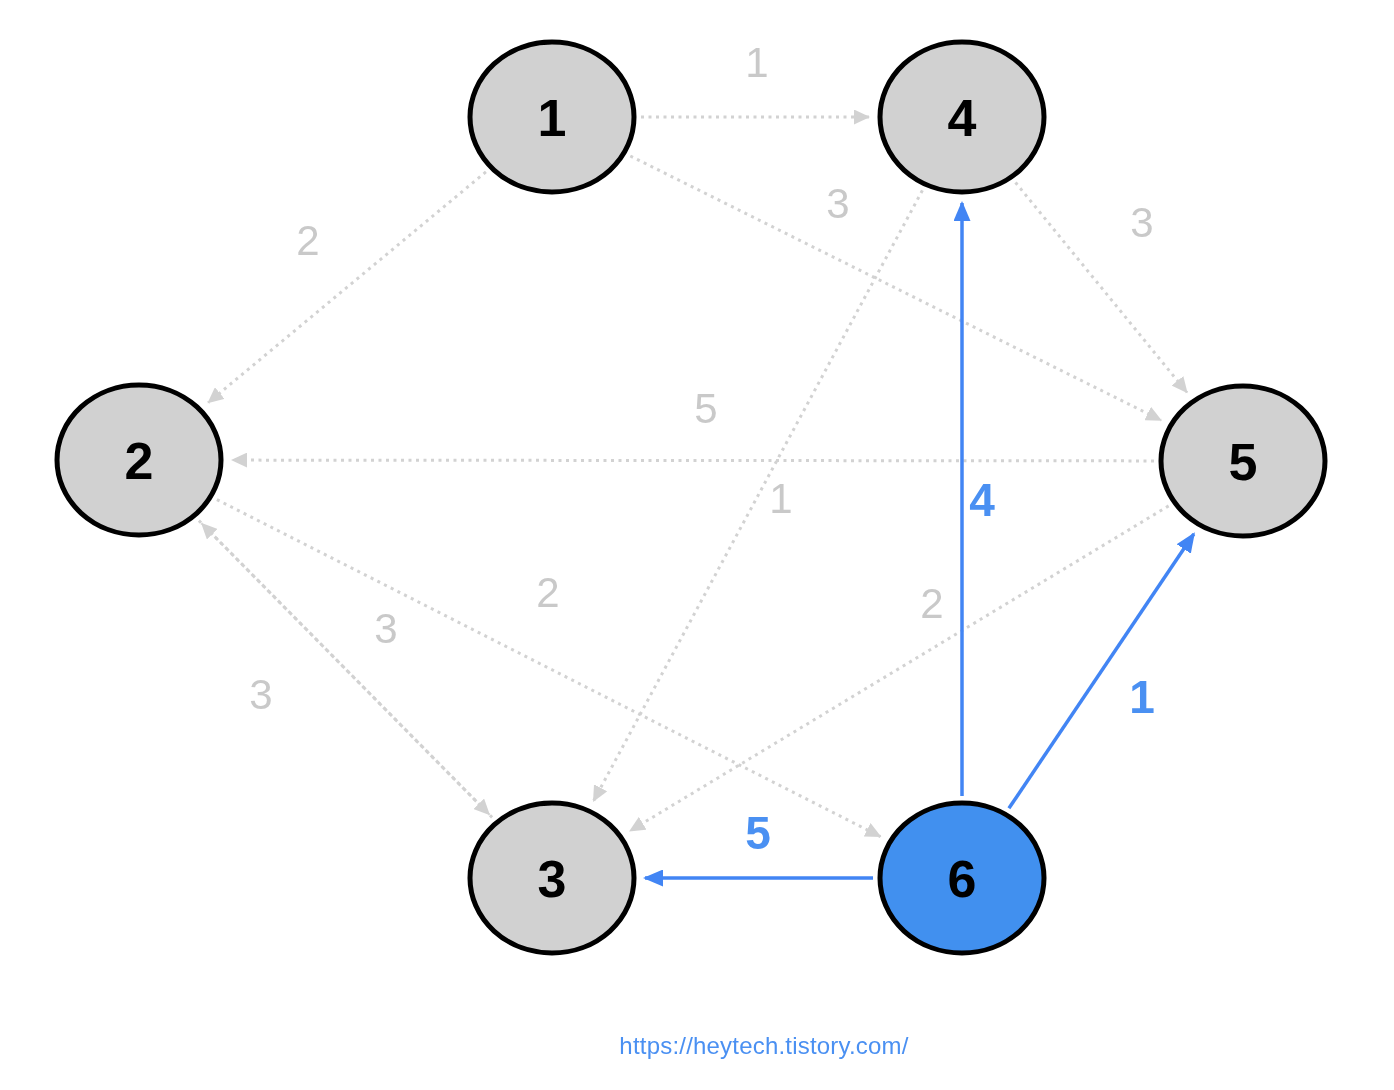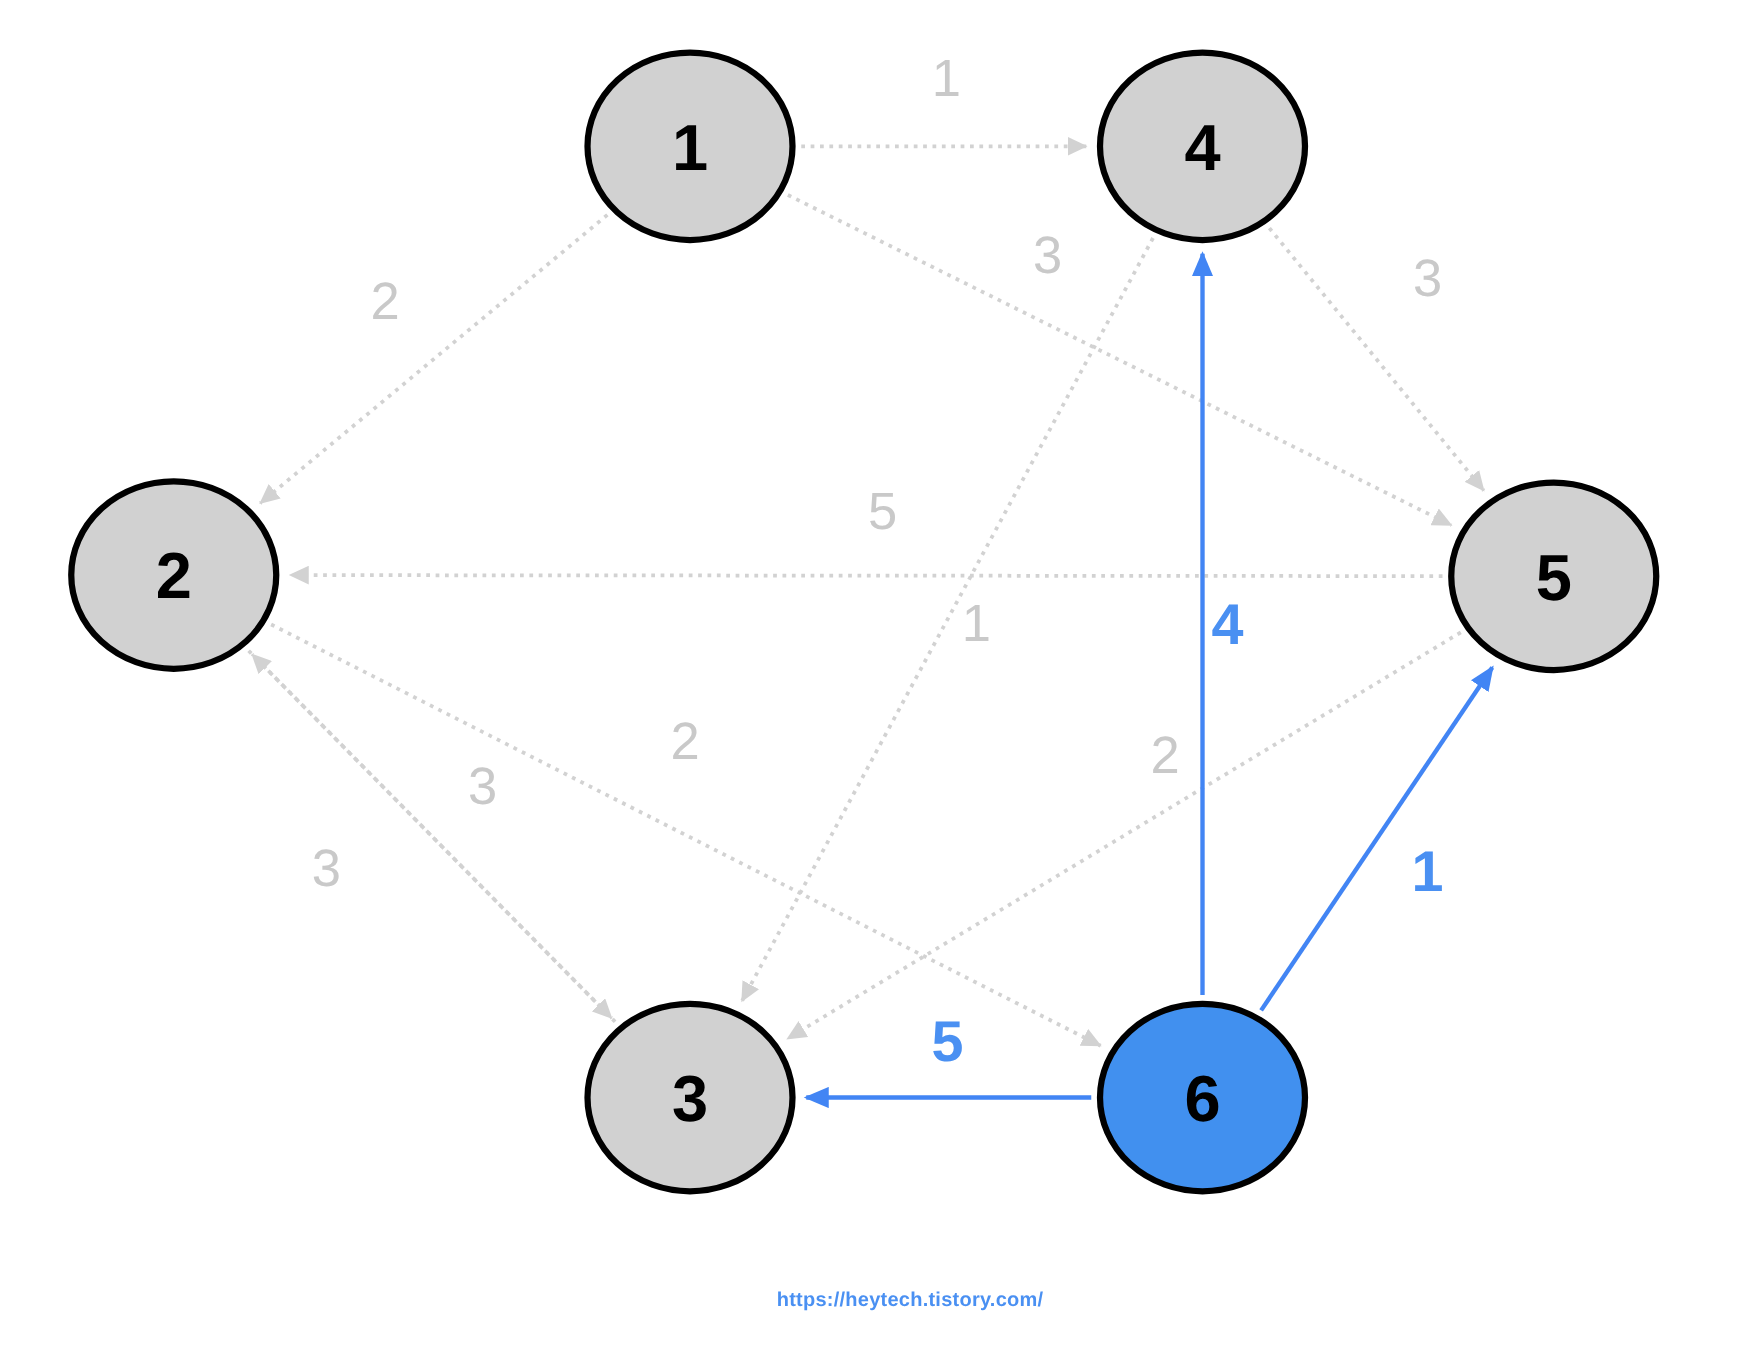--- a/index.html
+++ b/index.html
@@ -28,25 +28,25 @@
     font-size: 42px;
     font-weight: 400;
   }
   .edge-weight-blue {
     font-family: "Liberation Sans", sans-serif;
     font-size: 46px;
     font-weight: 700;
   }
   #footer-url {
     position: absolute;
-    left: 728px;
+    left: 764px;
     top: 1032px;
     transform: translateX(-50%);
-    font-size: 16px;
-    font-weight: 700;
+    font-size: 24px;
+    font-weight: 400;
     letter-spacing: 0.2px;
     white-space: nowrap;
   }
 </style>
 </head>
 <body>
 
 <div id="stage" style="background: rgb(255, 255, 255);">
   <svg id="graph-svg" width="1394" height="1090" viewBox="0 0 1394 1090">
       <defs>

